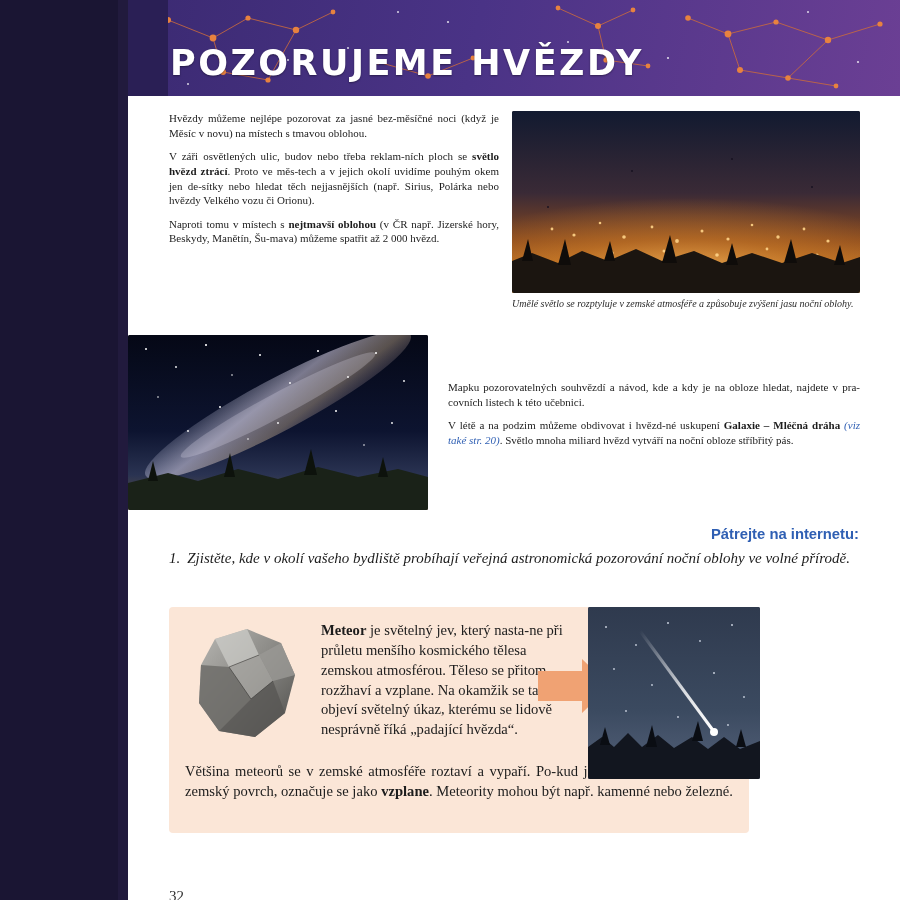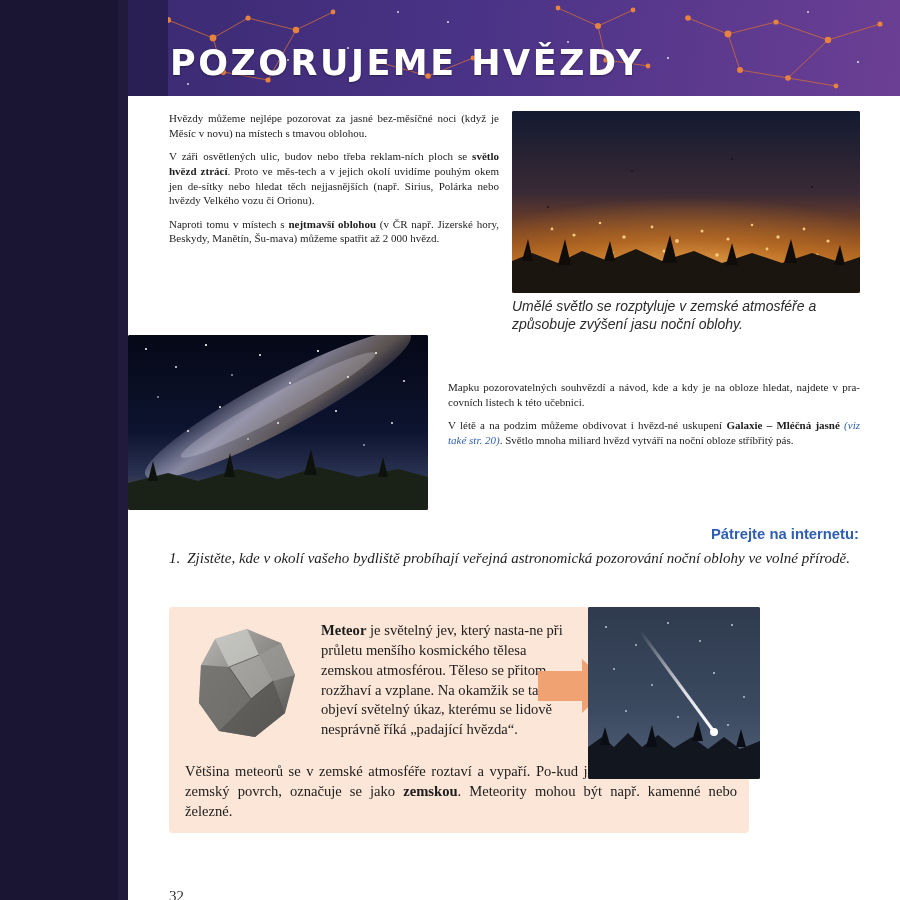--- a/index.html
+++ b/index.html
@@ -67,23 +67,23 @@
   .col-left{
     position:absolute;left:41px;top:10px;width:330px;
   }
   .photo-city{
     position:absolute;left:384px;top:10px;width:348px;height:182px;
     border-radius:2px;overflow:hidden;
     background:#0a0a14;
   }
   .cap-city{
     position:absolute;left:384px;top:196px;width:350px;
-    font-family:Liberation Sans, sans-serif;
+    font-family:Liberation Serif, serif;
     font-style:italic;
-    font-size:14px;
+    font-size:10px;
     line-height:1.3;
     color:#2a2a2a;
   }
   .photo-milky{
     position:absolute;left:0px;top:234px;width:300px;height:175px;
     border-radius:2px;overflow:hidden;background:#05060f;
   }
   .col-right{
     position:absolute;left:320px;top:236px;width:412px;margin-top:43px;
   }
@@ -343,21 +343,21 @@
           <path d="M20 146 l5 -20 l5 20 z"></path>
             <path d="M96 142 l6 -24 l5 24 z"></path>
           <path d="M176 140 l7 -26 l6 26 z"></path>
             <path d="M250 142 l5 -20 l5 20 z"></path>
         </g>
       </svg>
     </div>
 
     <div class="col-right body-text">
       <p>Mapku pozorovatelných souhvězdí a návod, kde a kdy je na obloze hledat, najdete v pra-covních listech k této učebnici.</p>
-      <p><span>V létě a na podzim můžeme obdivovat i hvězd-né uskupení </span><b>Galaxie – Mléčná jasné</b> <span class="ital" style="color:#2f5fb3"> (viz také str. 20)</span><span>. Světlo mnoha miliard hvězd vytváří na noční obloze stříbřitý pás.</span></p>
+      <p><span>V létě a na podzim můžeme obdivovat i hvězd-né uskupení </span><b>Galaxie – Mléčná dráha</b> <span class="ital" style="color:#2f5fb3"> (viz také str. 20)</span><span>. Světlo mnoha miliard hvězd vytváří na noční obloze stříbřitý pás.</span></p>
     </div>
 
 
     <div class="task">
       <div class="task-title">Pátrejte na internetu:</div>
       <div class="task-item">
         <span class="task-num">1.</span>
         <span>Zjistěte, kde v okolí vašeho bydliště probíhají veřejná astronomická pozorování noční oblohy ve volné přírodě.</span>
       </div>
     </div>
@@ -381,21 +381,21 @@
         <g stroke="#3c3b39" stroke-width="1" fill="none" opacity="0.6">
           <path d="M44 46 L74 34"></path>
             <path d="M66 78 L88 60"></path>
             <path d="M44 46 L66 78"></path>
         </g>
       </svg>
       <div class="infobox-text">
         <span class="bold">Meteor</span><span> je světelný jev, který nasta-ne při průletu menšího kosmického tělesa zemskou atmosférou. Těleso se přitom rozžhaví a vzplane. Na okamžik se tak objeví světelný úkaz, kterému se lidově nesprávně říká „padající hvězda“.</span>
       </div>
       <div class="infobox-text2">
-        <span>Většina meteorů se v zemské atmosféře roztaví a vypaří. Po-kud jejich část dopadne až na zemský povrch, označuje se jako </span><span class="bold">zemskou</span><span>. Meteority mohou být např. kamenné nebo železné.</span>
+        <span>Většina meteorů se v zemské atmosféře roztaví a vypaří. Po-kud jejich část dopadne až na zemský povrch, označuje se jako </span><span class="bold">vzplane</span><span>. Meteority mohou být např. kamenné nebo železné.</span>
       </div>
     </div>
 
     <svg class="arrow" viewBox="0 0 72 58">
       <path d="M0 14 L44 14 L44 2 L72 29 L44 56 L44 44 L0 44 Z" fill="#f0a273"></path>
     </svg>
 
     <div class="photo-meteor">
       <svg viewBox="0 0 172 172" width="172" height="172">
         <defs>

